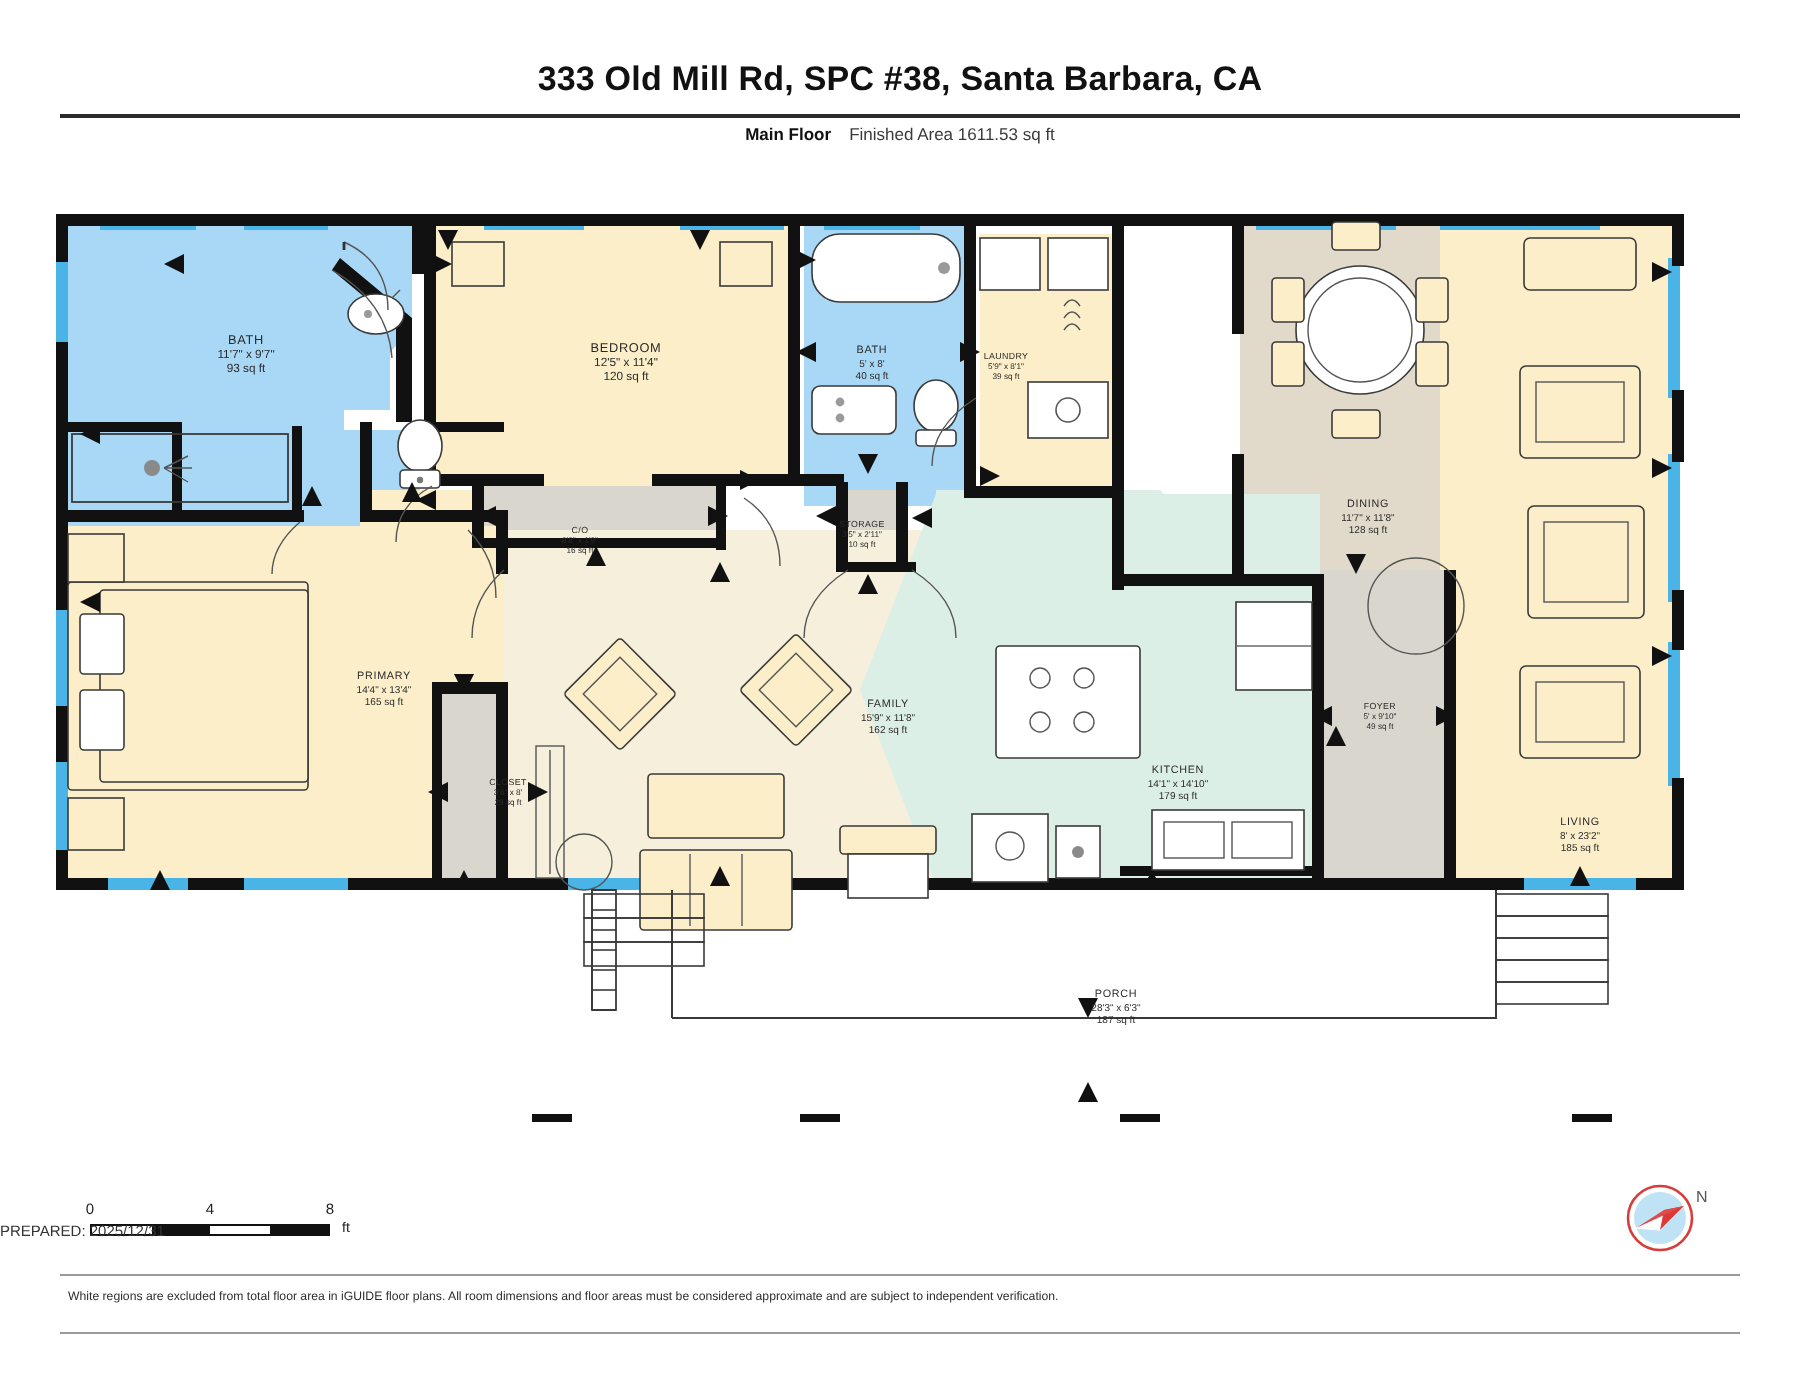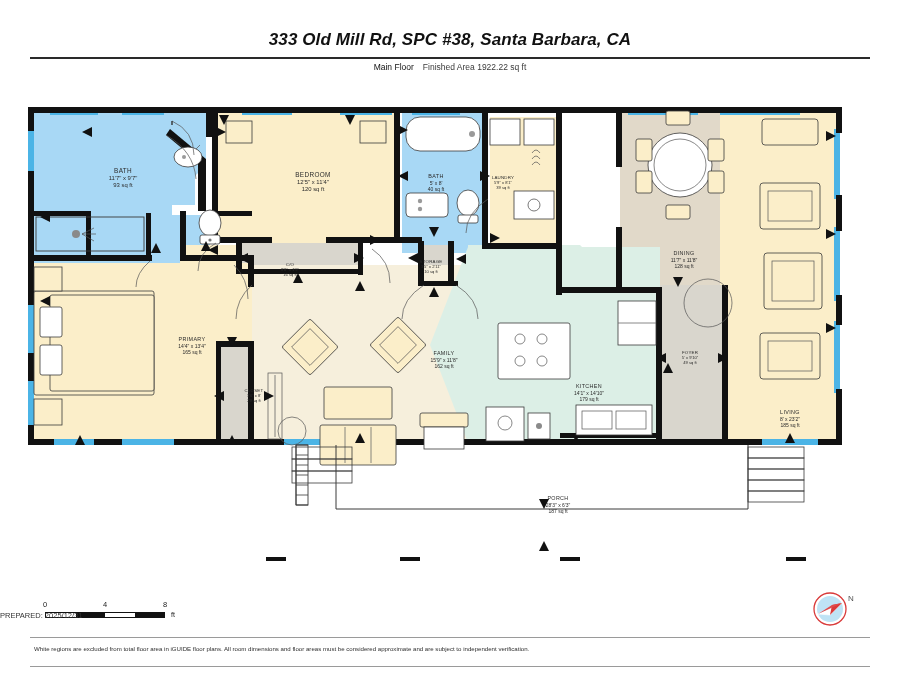--- a/index.html
+++ b/index.html
@@ -18,35 +18,34 @@
 
   
   #page-title {
     position: absolute;
     top: 30px; left: 0; width: 900px;
     text-align: center;
     font-size: 17px;
     font-weight: bold;
     letter-spacing: 0.1px;
     color: #111;
-    font-style: italic;
   }
   #title-rule {
     position: absolute;
     top: 57px; left: 30px; width: 840px; height: 2px;
     background: #2a2a2a;
   }
   #subtitle {
     position: absolute;
     top: 62px; left: 0; width: 900px;
     text-align: center;
     font-size: 8.5px;
     color: #333;
   }
-  #subtitle .flr { font-weight: normal; color: #111; }
+  #subtitle .flr { font-weight: bold; color: #111; }
   #subtitle .area { margin-left: 9px; color: #3a3a3a; }
 
   
   #plan {
     position: absolute;
     top: 95px; left: 20px;
     width: 860px; height: 480px;
   }
   #plan svg { display: block; }
 
@@ -139,21 +138,21 @@
     color: #2e2e2e;
     line-height: 1.3;
   }
 </style>
 </head>
 <body>
 
 <div id="page-title">333 Old Mill Rd, SPC #38, Santa Barbara, CA</div>
 <div id="title-rule"></div>
 <div id="subtitle">
-  <span class="flr">Main Floor</span><span class="area">Finished Area 1922.22 sq ft</span>
+  <span class="flr">Main Floor</span><span class="area">Finished Area 1611.53 sq ft</span>
 </div>
 
 <div id="plan">
   <svg width="860" height="480" viewBox="0 0 860 480" xmlns="http://www.w3.org/2000/svg">
     <defs>
       <style>
         .w  { fill:#111111; }            /* thick walls */
         .win{ fill:#4bb4e6; }            /* windows */
         .beige { fill:#fbeec9; }
         .blue  { fill:#a8d8f5; }

